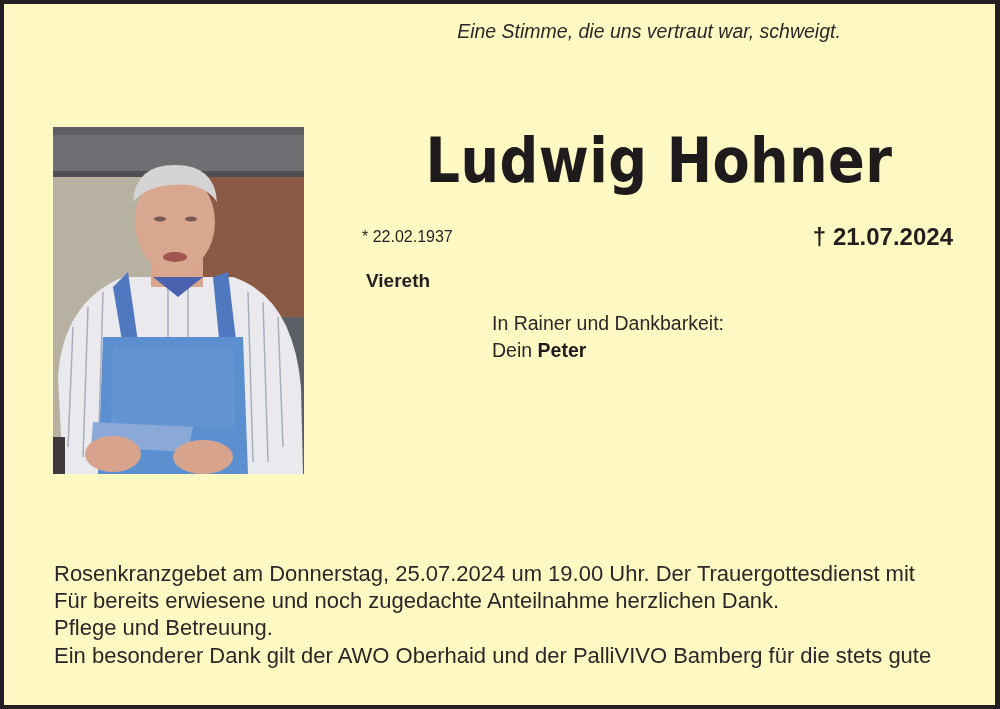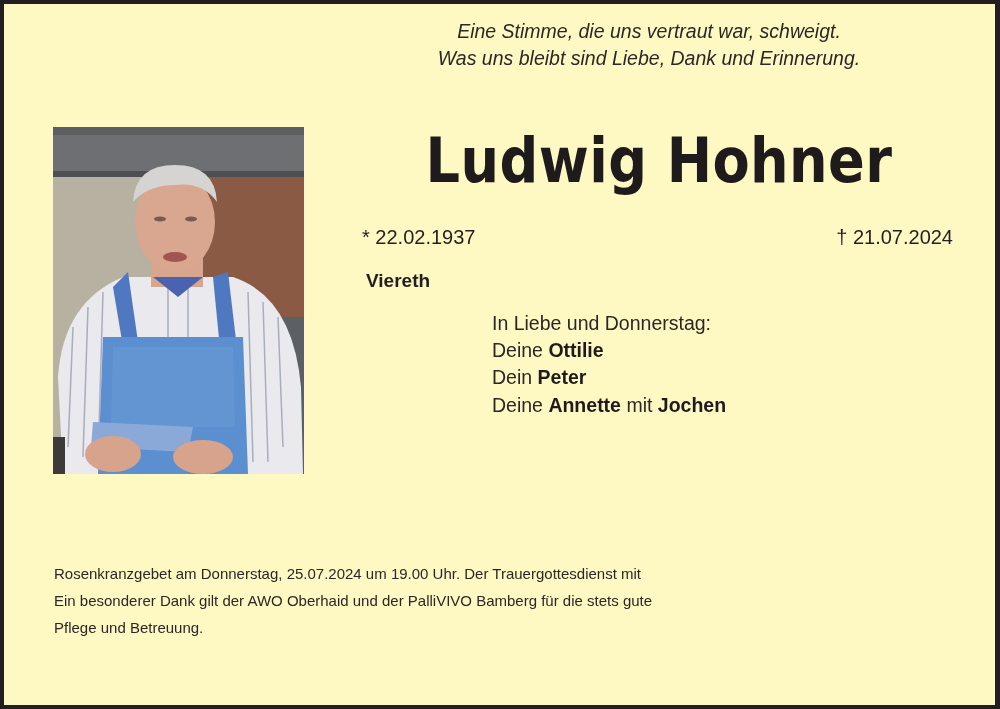--- a/index.html
+++ b/index.html
@@ -27,42 +27,41 @@
       overflow: hidden; background: #9aa0a6;
     }
     .name {
       left: 380px; width: 550px; top: 117px;
       text-align: center; font-weight: bold;
       font-size: 63px; line-height: 80px; letter-spacing: 0.5px;
       color: #1f1b1c; white-space: nowrap;
       font-family: "DejaVu Sans", sans-serif;
       transform: scaleX(0.86); transform-origin: center;
     }
-    .born { left: 358px; top: 220px; font-size: 20px; line-height: 26px; }
-    .died { right: 42px; top: 220px; font-size: 20px; line-height: 26px; }
+    .born { left: 358px; top: 220px; font-size: 16px; line-height: 26px; }
+    .died { right: 42px; top: 220px; font-size: 24px; line-height: 26px; font-weight: bold; }
     .place { left: 362px; top: 264px; font-size: 19px; line-height: 26px; font-weight: bold; }
     .mourners {
       left: 488px; top: 306px; font-size: 19.5px; line-height: 27.2px;
       color: #2b2728; white-space: nowrap;
     }
     .mourners b { font-weight: bold; color: #1f1b1c; }
     .notice {
       left: 50px; top: 556px; width: 920px;
-      font-size: 15px; line-height: 27.2px; color: #2b2728;
+      font-size: 22px; line-height: 27.2px; color: #2b2728;
     }
     .notice div { white-space: nowrap; }
   </style>
 </head>
 <body>
 
 <div class="card">
 
   <div class="abs poem">
     <div>Eine Stimme, die uns vertraut war, schweigt.</div>
-    <div>Was uns bleibt sind Liebe, Dank und Erinnerung.</div>
   </div>
 
   <div class="abs photo">
     <svg width="251" height="347" viewBox="0 0 251 347" xmlns="http://www.w3.org/2000/svg">
 
       <rect x="0" y="0" width="251" height="50" fill="#6e6f73"></rect>
       <rect x="0" y="0" width="251" height="8" fill="#5d5e62"></rect>
       <rect x="0" y="44" width="251" height="6" fill="#4f4f53"></rect>
 
       <rect x="0" y="50" width="251" height="297" fill="#b7b1a2"></rect>
@@ -111,27 +110,26 @@
     </svg>
   </div>
 
   <div class="abs name">Ludwig Hohner</div>
 
   <div class="abs born">* 22.02.1937</div>
   <div class="abs died">† 21.07.2024</div>
   <div class="abs place">Viereth</div>
 
   <div class="abs mourners">
-    <div>In Liebe und Donnerstag:</div>
+    <div>In Rainer und Dankbarkeit:</div>
     <div id="mourner-lines">
-        <div><span>Deine </span><b>Ottilie</b></div>
         <div><span>Dein </span><b>Peter</b></div>
-        <div><span>Deine </span><b>Annette</b><span> mit </span><b>Jochen</b></div>
       </div>
   </div>
 
   <div class="abs notice">
     <div>Rosenkranzgebet am Donnerstag, 25.07.2024 um 19.00 Uhr. Der Trauergottesdienst mit</div>
+    <div>Für bereits erwiesene und noch zugedachte Anteilnahme herzlichen Dank.</div>
+    <div>Pflege und Betreuung.</div>
     <div>Ein besonderer Dank gilt der AWO Oberhaid und der PalliVIVO Bamberg für die stets gute</div>
-    <div>Pflege und Betreuung.</div>
   </div>
 
 </div>
 
 </body></html>

